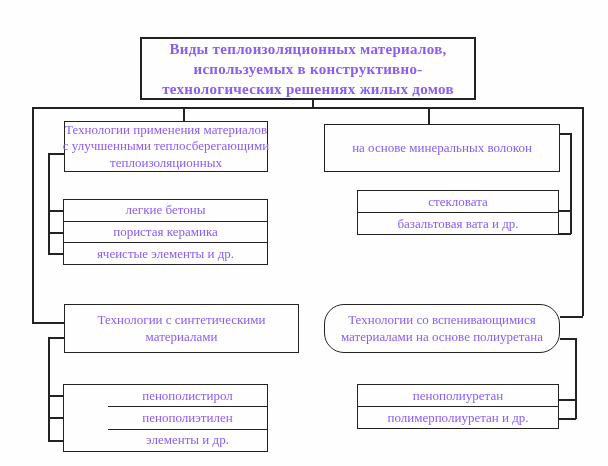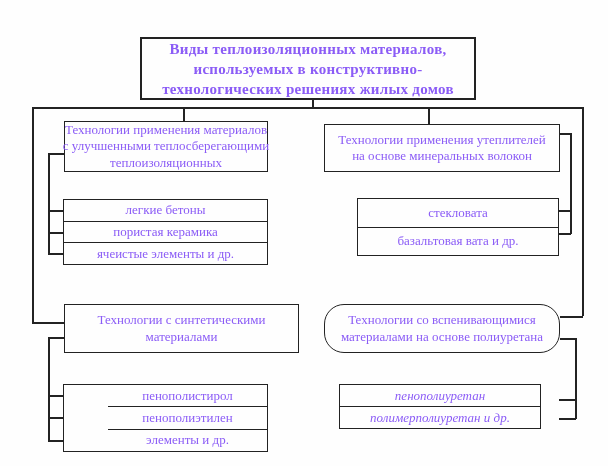--- a/index.html
+++ b/index.html
@@ -91,30 +91,29 @@
   <div class="hline" style="left:48px;top:232px;width:15px;"></div>
   <div class="hline" style="left:48px;top:253px;width:15px;"></div>
 
   <div class="group" style="left:63px;top:199px;width:205px;height:66px;">
     <div class="leaf-row">легкие бетоны</div>
     <div class="leaf-row">пористая керамика</div>
     <div class="leaf-row">ячеистые элементы и др.</div>
   </div>
 
   <div class="box header-box" style="left:324px;top:124px;width:236px;height:48px;">
-    <div class="line-txt">Технологии применения утеплителей</div>
     <div class="line-txt">на основе минеральных волокон</div>
   </div>
 
   <div class="vline" style="left:570px;top:133px;height:101px;"></div>
   <div class="hline" style="left:559px;top:133px;width:12px;"></div>
   <div class="hline" style="left:559px;top:210px;width:12px;"></div>
   <div class="hline" style="left:559px;top:233px;width:12px;"></div>
 
-  <div class="group" style="left:357px;top:198px;width:202px;height:58px;">
+  <div class="group" style="left:357px;top:190px;width:202px;height:45px;">
     <div class="leaf-row">стекловата</div>
     <div class="leaf-row">базальтовая вата и др.</div>
   </div>
 
   <div class="box header-box" style="left:64px;top:304px;width:235px;height:49px;">
     <div class="line-txt">Технологии с синтетическими</div>
     <div class="line-txt">материалами</div>
   </div>
 
   <div class="vline" style="left:48px;top:337px;height:104px;"></div>
@@ -132,18 +131,18 @@
   <div class="box header-box" style="left:324px;top:304px;width:236px;height:49px;border-radius:20px;">
     <div class="line-txt">Технологии со вспенивающимися</div>
     <div class="line-txt">материалами на основе полиуретана</div>
   </div>
 
   <div class="vline" style="left:575px;top:338px;height:81px;"></div>
   <div class="hline" style="left:560px;top:338px;width:16px;"></div>
   <div class="hline" style="left:559px;top:399px;width:17px;"></div>
   <div class="hline" style="left:559px;top:418px;width:17px;"></div>
 
-  <div class="group" style="left:339px;top:384px;width:202px;height:45px;font-style:italic;">
+  <div class="group" style="left:357px;top:384px;width:202px;height:45px;">
     <div class="leaf-row">пенополиуретан</div>
     <div class="leaf-row">полимерполиуретан и др.</div>
   </div>
 
 </div>
 
 </body></html>

